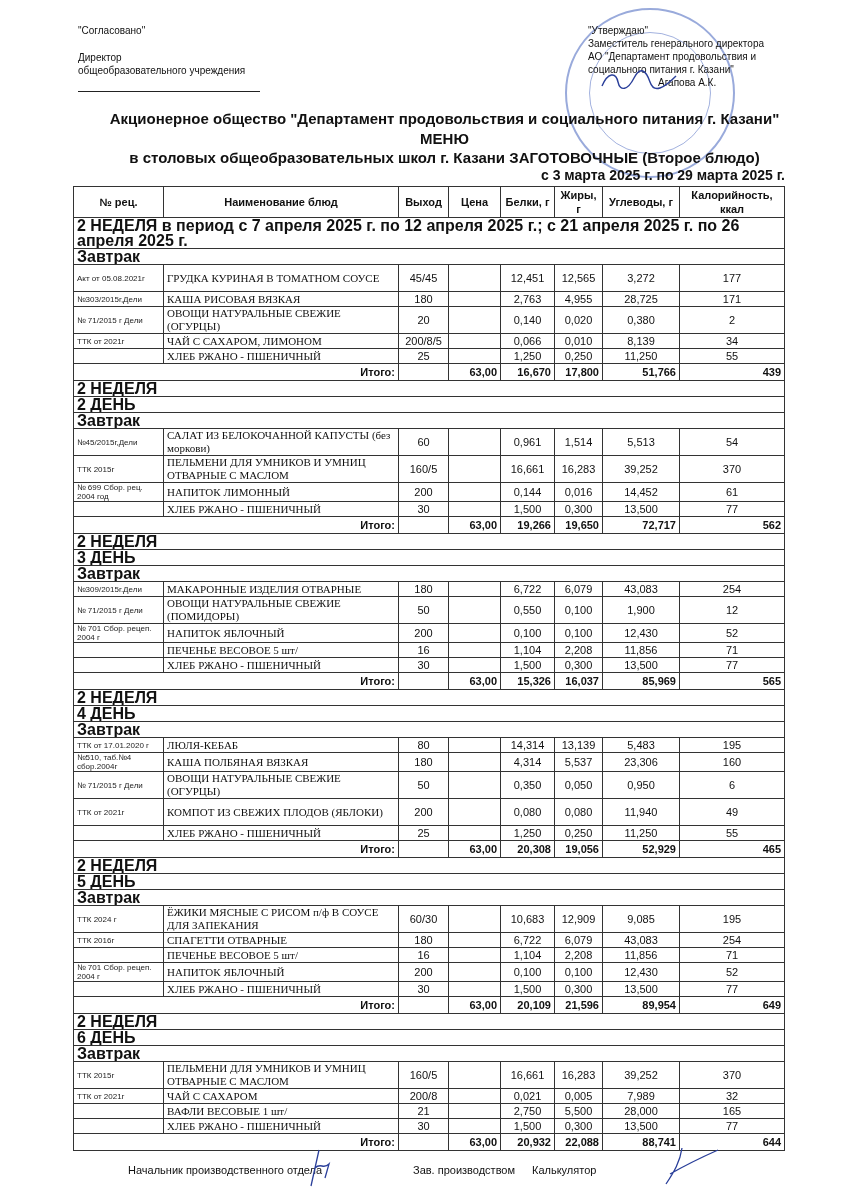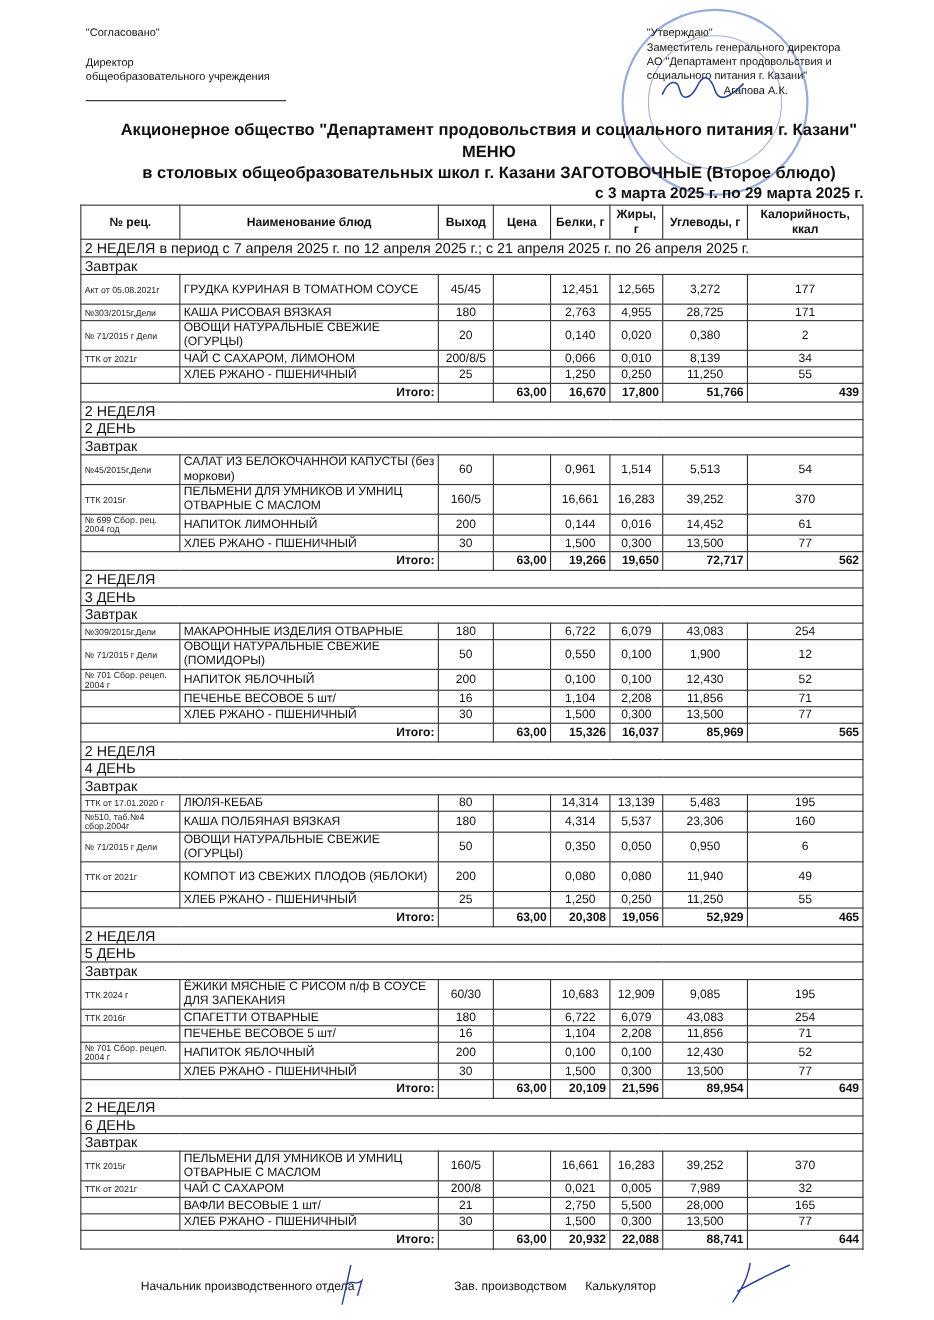--- a/index.html
+++ b/index.html
@@ -20,25 +20,25 @@
   .t2 { top: 130px; left: 20px; }
   .t3 { top: 149px; left: 20px; }
   .period { right: 64px; top: 167px; font-weight: bold; font-size: 14px; }
 
   table.menu { position: absolute; left: 73px; top: 186px; width: 711px; border-collapse: collapse;
                table-layout: fixed; font-size: 11px; }
   table.menu td, table.menu th { border: 1px solid #333; padding: 0 3px; overflow: hidden; }
   table.menu th { font-weight: bold; font-size: 11px; text-align: center; line-height: 14px; height: 30px; }
   th.rec { font-weight: normal; font-size: 9px; }
   td.rec { font-size: 8px; line-height: 9px; color: #222; }
-  td.name { font-size: 11px; line-height: 13px; }
+  td.name { font-size: 11px; line-height: 13px; font-family: Liberation Serif, serif; }
   td.num { text-align: center; }
   tr.r1 td { height: 14px; }
   tr.r2 td { height: 26px; }
-  tr.section td { font-weight: normal; font-size: 13px; height: 15px; line-height: 15px; }
+  tr.section td { font-weight: bold; font-size: 16px; height: 15px; line-height: 15px; }
   tr.total td { height: 16px; }
   tr.total td.lbl { text-align: right; font-weight: bold; }
   tr.total td.b { font-weight: bold; text-align: right; }
   tr.total td.price { text-align: right; font-weight: bold; }
 
   .footer { top: 1164px; font-size: 11px; }
   .f1 { left: 82px; padding-left: 46px; }
   .f2 { left: 413px; }
   .f3 { left: 532px; }
   .sig1 { left: 305px; top: 1148px; }

